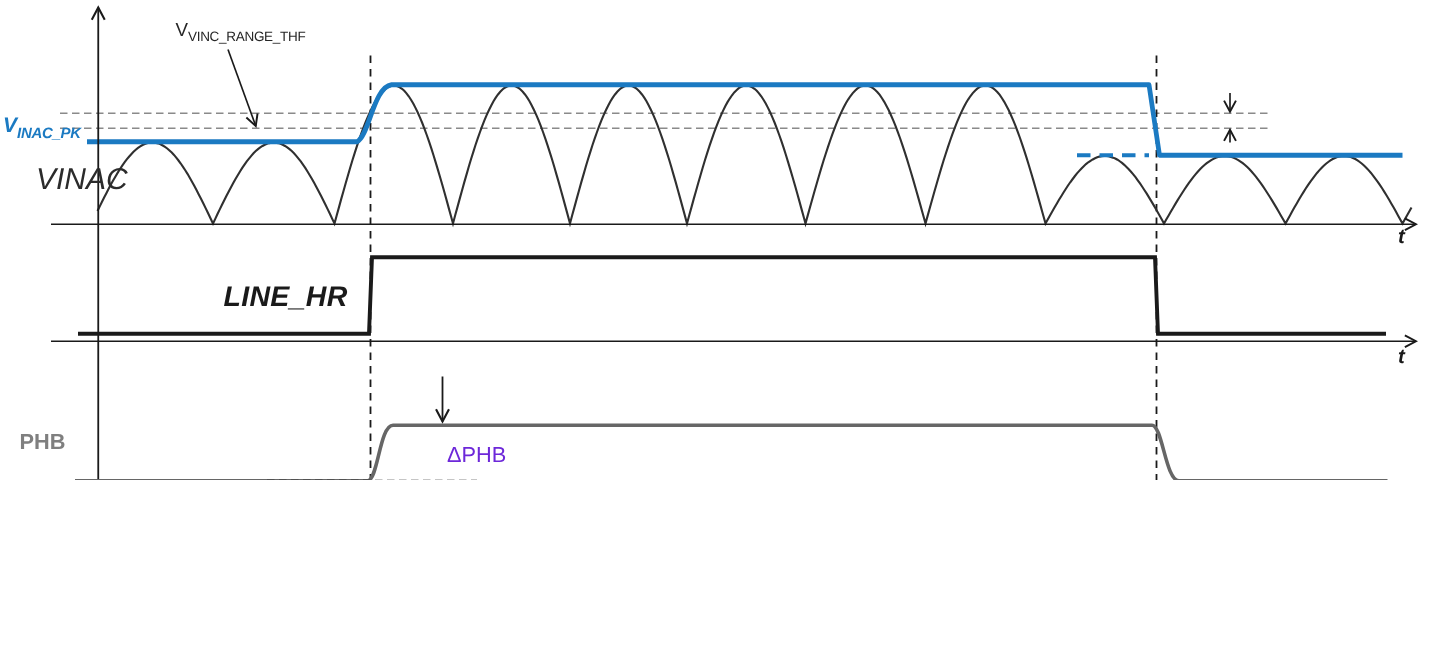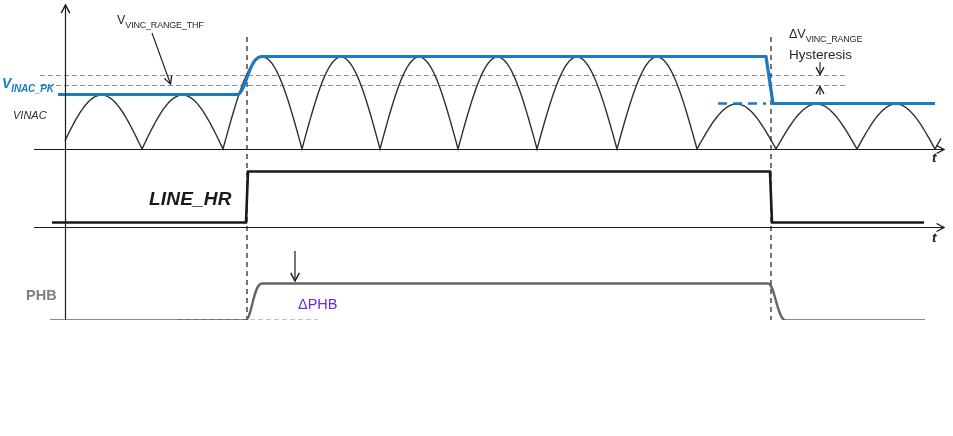--- a/index.html
+++ b/index.html
@@ -9,25 +9,25 @@
     background:#fff;
     font-family:"Liberation Sans", sans-serif;
     overflow:hidden;
   }
   #wave-svg{position:absolute;left:0;top:0;}
   .lbl{position:absolute;white-space:nowrap;color:#262626;}
   .lbl sub{font-size:9px;letter-spacing:-0.2px;}
   #lbl-vrangeth{left:117px;top:13px;font-size:12.5px;}
   #lbl-vinacpk{left:2px;top:75px;font-size:14px;font-weight:bold;font-style:italic;color:#1b7ac2;}
   #lbl-vinacpk sub{font-size:10px;}
-  #lbl-vinac{left:13px;top:109px;font-size:11px;font-style:italic;color:#2b2b2b;}
+  #lbl-vinac{left:24px;top:109px;font-size:20px;font-style:italic;color:#2b2b2b;}
   #lbl-dvrange{left:789px;top:26px;font-size:12.5px;line-height:16px;}
   #lbl-dvrange .line2{font-size:13.5px;}
   #lbl-linehr{left:149px;top:188px;font-size:19px;font-weight:bold;font-style:italic;letter-spacing:0.2px;color:#1a1a1a;}
-  #lbl-phb{left:26px;top:287px;font-size:14.5px;font-weight:bold;color:#7f7f7f;}
+  #lbl-phb{left:13px;top:287px;font-size:14.5px;font-weight:bold;color:#7f7f7f;}
   #lbl-dphb{left:298px;top:296px;font-size:14.5px;color:#6d28d9;}
   .t-lbl{font-size:13.5px;font-weight:bold;font-style:italic;color:#1a1a1a;}
   #t-top{left:932px;top:150px;}
   #t-mid{left:932px;top:230px;}
   #t-bot{left:932px;top:398px;}
 </style>
 </head>
 <body>
 
 <div id="stage">
@@ -58,24 +58,20 @@
       <line x1="820" y1="95" x2="820" y2="86.5" stroke="#1a1a1a" stroke-width="1.1" marker-end="url(#chev)"></line>
       <line x1="152" y1="33" x2="170.5" y2="84" stroke="#1a1a1a" stroke-width="1.1" marker-end="url(#chev)"></line>
     </svg>
 
   <div class="lbl" id="lbl-vrangeth"><span>V</span><sub>VINC_RANGE_THF</sub></div>
 
   <div class="lbl" id="lbl-vinacpk"><span>V</span><sub>INAC_PK</sub></div>
 
   <div class="lbl" id="lbl-vinac">VINAC</div>
 
-  <div class="lbl" id="lbl-dvrange">
-    <div><span>ΔV</span><sub>VINC_RANGE</sub></div>
-    <div class="line2">Hysteresis</div>
-  </div>
 
   <div class="lbl" id="lbl-linehr">LINE_HR</div>
 
   <div class="lbl" id="lbl-phb">PHB</div>
 
   <div class="lbl" id="lbl-dphb">ΔPHB</div>
 
   <div class="lbl t-lbl" id="t-top">t</div>
   <div class="lbl t-lbl" id="t-mid">t</div>
   <div class="lbl t-lbl" id="t-bot">t</div>

